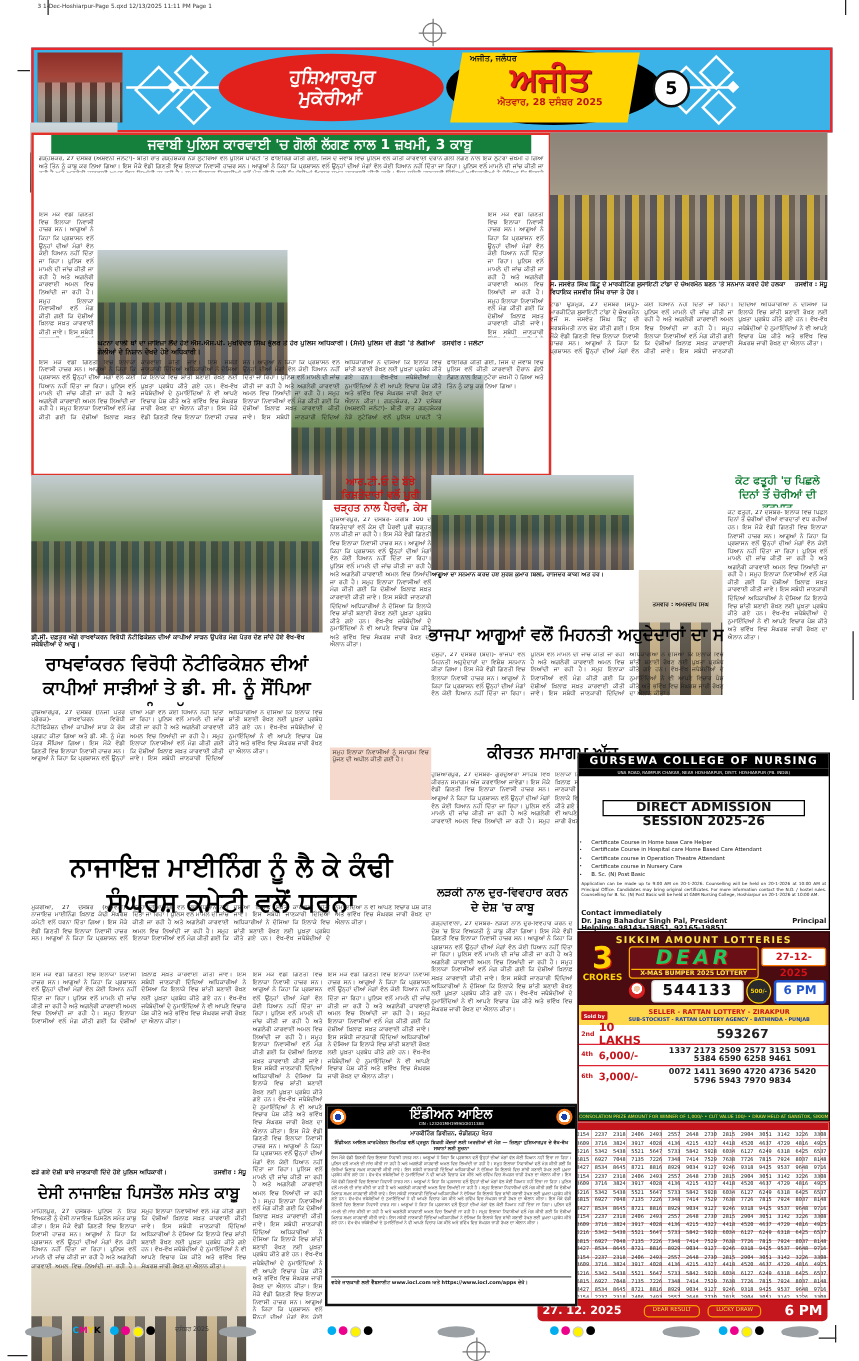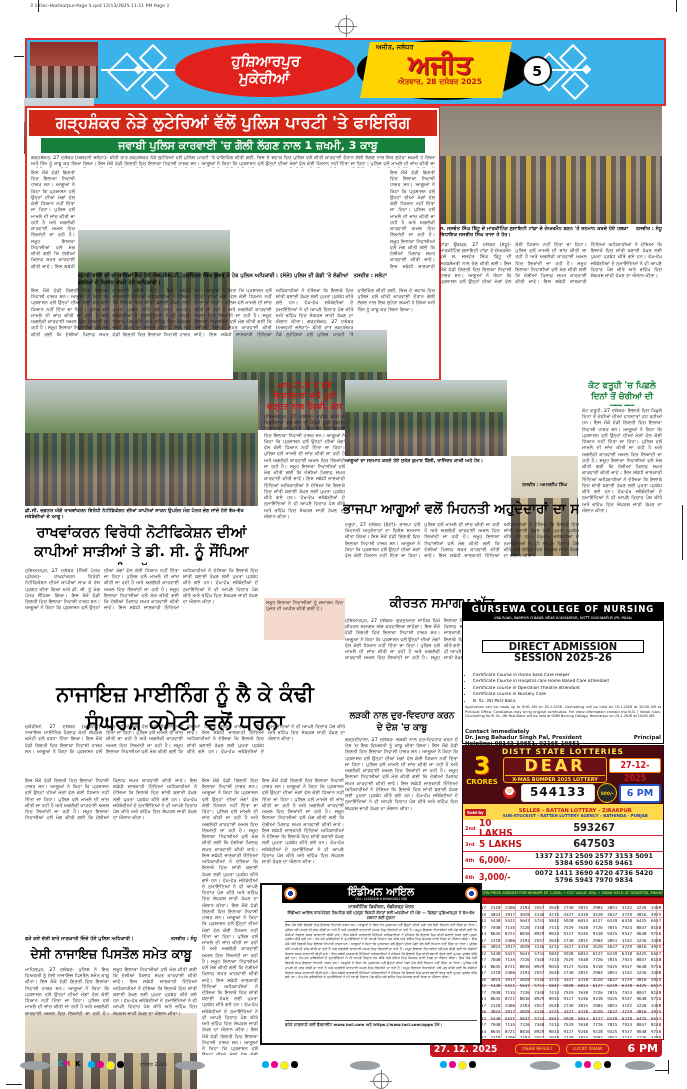--- a/index.html
+++ b/index.html
@@ -76,21 +76,20 @@
       <div style="transform:skewX(10deg);padding:1px 4px 0 10px;">
         <div style="font-size:6.5px;font-weight:bold;color:#111;">ਅਜੀਤ, ਜਲੰਧਰ</div>
         <div style="font-size:26px;font-weight:bold;color:#e0181c;text-align:center;line-height:1.0;text-shadow:1px 1px 0 #7a0e0c;">ਅਜੀਤ</div>
         <div style="font-size:7.5px;font-weight:bold;color:#c01212;text-align:center;">ਐਤਵਾਰ, 28 ਦਸੰਬਰ 2025</div>
       </div>
     </div>
     <div class="abs" style="left:495px;top:16px;width:26px;height:26px;background:#fff;border:2.5px solid #111;border-radius:50%;display:flex;align-items:center;justify-content:center;font-weight:bold;font-size:14px;color:#000;">5</div>
   </div>
 
   <div class="abs" style="left:25px;top:106px;width:412px;height:271px;border:2px solid #e03229;background:#fff;">
-    <div class="redbar" style="margin:2px;height:26px;line-height:26px;font-size:16.5px;white-space:nowrap;overflow:hidden;">ਗੜ੍ਹਸ਼ੰਕਰ ਨੇੜੇ ਲੁਟੇਰਿਆਂ ਵੱਲੋਂ ਪੁਲਿਸ ਪਾਰਟੀ 'ਤੇ ਫਾਇਰਿੰਗ</div>
     <div class="greenbar" style="margin:0 14px;height:15px;line-height:15px;font-size:11px;white-space:nowrap;overflow:hidden;padding-left:30px;">ਜਵਾਬੀ ਪੁਲਿਸ ਕਾਰਵਾਈ 'ਚ ਗੋਲੀ ਲੱਗਣ ਨਾਲ 1 ਜ਼ਖਮੀ, 3 ਕਾਬੂ</div>
     <div class="tiny" style="margin:2px 4px 0 4px;height:13px;"><span>ਗੜ੍ਹਸ਼ੰਕਰ, 27 ਦਸੰਬਰ (ਅਸ਼ਵਨੀ ਜਲੋਟਾ)- ਬੀਤੀ ਰਾਤ ਗੜ੍ਹਸ਼ੰਕਰ ਨੇੜੇ ਲੁਟੇਰਿਆਂ ਵਲੋਂ ਪੁਲਿਸ ਪਾਰਟੀ 'ਤੇ ਫਾਇਰਿੰਗ ਕੀਤੀ ਗਈ, ਜਿਸ ਦੇ ਜਵਾਬ ਵਿਚ ਪੁਲਿਸ ਵਲੋਂ ਕੀਤੀ ਕਾਰਵਾਈ ਦੌਰਾਨ ਗੋਲੀ ਲੱਗਣ ਨਾਲ ਇਕ ਲੁਟੇਰਾ ਜ਼ਖਮੀ ਹੋ ਗਿਆ ਅਤੇ ਤਿੰਨ ਨੂੰ ਕਾਬੂ ਕਰ ਲਿਆ ਗਿਆ।</span> <span>ਇਸ ਮੌਕੇ ਵੱਡੀ ਗਿਣਤੀ ਵਿਚ ਇਲਾਕਾ ਨਿਵਾਸੀ ਹਾਜ਼ਰ ਸਨ। ਆਗੂਆਂ ਨੇ ਕਿਹਾ ਕਿ ਪ੍ਰਸ਼ਾਸਨ ਵਲੋਂ ਉਨ੍ਹਾਂ ਦੀਆਂ ਮੰਗਾਂ ਵੱਲ ਕੋਈ ਧਿਆਨ ਨਹੀਂ ਦਿੱਤਾ ਜਾ ਰਿਹਾ। ਪੁਲਿਸ ਵਲੋਂ ਮਾਮਲੇ ਦੀ ਜਾਂਚ ਕੀਤੀ ਜਾ ਰਹੀ ਹੈ ਅਤੇ ਅਗਲੇਰੀ ਕਾਰਵਾਈ ਅਮਲ ਵਿਚ ਲਿਆਂਦੀ ਜਾ ਰਹੀ ਹੈ। ਸਮੂਹ ਇਲਾਕਾ ਨਿਵਾਸੀਆਂ ਵਲੋਂ ਮੰਗ ਕੀਤੀ ਗਈ ਕਿ ਦੋਸ਼ੀਆਂ ਖ਼ਿਲਾਫ਼ ਸਖ਼ਤ ਕਾਰਵਾਈ ਕੀਤੀ ਜਾਵੇ। ਇਸ ਸਬੰਧੀ ਜਾਣਕਾਰੀ ਦਿੰਦਿਆਂ ਅਧਿਕਾਰੀਆਂ ਨੇ ਦੱਸਿਆ ਕਿ ਇਲਾਕੇ ਵਿਚ ਸ਼ਾਂਤੀ ਬਣਾਈ ਰੱਖਣ ਲਈ ਪੁਖ਼ਤਾ ਪ੍ਰਬੰਧ ਕੀਤੇ ਗਏ ਹਨ। ਵੱਖ-ਵੱਖ ਜਥੇਬੰਦੀਆਂ ਦੇ ਨੁਮਾਇੰਦਿਆਂ ਨੇ ਵੀ ਆਪਣੇ ਵਿਚਾਰ ਪੇਸ਼ ਕੀਤੇ ਅਤੇ ਭਵਿੱਖ ਵਿਚ ਸੰਘਰਸ਼ ਜਾਰੀ ਰੱਖਣ ਦਾ ਐਲਾਨ ਕੀਤਾ।</span></div>
     <div class="abs" style="left:4px;top:62px;width:44px;height:100px;">
         <div class="tiny" style="height:100px;">ਇਸ ਮੌਕੇ ਵੱਡੀ ਗਿਣਤੀ ਵਿਚ ਇਲਾਕਾ ਨਿਵਾਸੀ ਹਾਜ਼ਰ ਸਨ। ਆਗੂਆਂ ਨੇ ਕਿਹਾ ਕਿ ਪ੍ਰਸ਼ਾਸਨ ਵਲੋਂ ਉਨ੍ਹਾਂ ਦੀਆਂ ਮੰਗਾਂ ਵੱਲ ਕੋਈ ਧਿਆਨ ਨਹੀਂ ਦਿੱਤਾ ਜਾ ਰਿਹਾ। ਪੁਲਿਸ ਵਲੋਂ ਮਾਮਲੇ ਦੀ ਜਾਂਚ ਕੀਤੀ ਜਾ ਰਹੀ ਹੈ ਅਤੇ ਅਗਲੇਰੀ ਕਾਰਵਾਈ ਅਮਲ ਵਿਚ ਲਿਆਂਦੀ ਜਾ ਰਹੀ ਹੈ। ਸਮੂਹ ਇਲਾਕਾ ਨਿਵਾਸੀਆਂ ਵਲੋਂ ਮੰਗ ਕੀਤੀ ਗਈ ਕਿ ਦੋਸ਼ੀਆਂ ਖ਼ਿਲਾਫ਼ ਸਖ਼ਤ ਕਾਰਵਾਈ ਕੀਤੀ ਜਾਵੇ। ਇਸ ਸਬੰਧੀ ਜਾਣਕਾਰੀ ਦਿੰਦਿਆਂ ਅਧਿਕਾਰੀਆਂ ਨੇ ਦੱਸਿਆ ਕਿ ਇਲਾਕੇ ਵਿਚ ਸ਼ਾਂਤੀ ਬਣਾਈ ਰੱਖਣ ਲਈ ਪੁਖ਼ਤਾ ਪ੍ਰਬੰਧ ਕੀਤੇ ਗਏ ਹਨ। ਵੱਖ-ਵੱਖ ਜਥੇਬੰਦੀਆਂ ਦੇ ਨੁਮਾਇੰਦਿਆਂ ਨੇ ਵੀ ਆਪਣੇ ਵਿਚਾਰ ਪੇਸ਼ ਕੀਤੇ ਅਤੇ ਭਵਿੱਖ ਵਿਚ ਸੰਘਰਸ਼ ਜਾਰੀ ਰੱਖਣ ਦਾ ਐਲਾਨ ਕੀਤਾ।</div>
       </div>
     <div class="abs ph" style="left:51px;top:62px;width:152px;height:100px;"></div>
     <div class="abs ph" style="left:206px;top:62px;width:154px;height:100px;"></div>
     <div class="abs" style="left:363px;top:62px;width:45px;height:100px;">
         <div class="tiny" style="height:100px;">ਇਸ ਮੌਕੇ ਵੱਡੀ ਗਿਣਤੀ ਵਿਚ ਇਲਾਕਾ ਨਿਵਾਸੀ ਹਾਜ਼ਰ ਸਨ। ਆਗੂਆਂ ਨੇ ਕਿਹਾ ਕਿ ਪ੍ਰਸ਼ਾਸਨ ਵਲੋਂ ਉਨ੍ਹਾਂ ਦੀਆਂ ਮੰਗਾਂ ਵੱਲ ਕੋਈ ਧਿਆਨ ਨਹੀਂ ਦਿੱਤਾ ਜਾ ਰਿਹਾ। ਪੁਲਿਸ ਵਲੋਂ ਮਾਮਲੇ ਦੀ ਜਾਂਚ ਕੀਤੀ ਜਾ ਰਹੀ ਹੈ ਅਤੇ ਅਗਲੇਰੀ ਕਾਰਵਾਈ ਅਮਲ ਵਿਚ ਲਿਆਂਦੀ ਜਾ ਰਹੀ ਹੈ। ਸਮੂਹ ਇਲਾਕਾ ਨਿਵਾਸੀਆਂ ਵਲੋਂ ਮੰਗ ਕੀਤੀ ਗਈ ਕਿ ਦੋਸ਼ੀਆਂ ਖ਼ਿਲਾਫ਼ ਸਖ਼ਤ ਕਾਰਵਾਈ ਕੀਤੀ ਜਾਵੇ। ਇਸ ਸਬੰਧੀ ਜਾਣਕਾਰੀ ਦਿੰਦਿਆਂ ਅਧਿਕਾਰੀਆਂ ਨੇ ਦੱਸਿਆ ਕਿ ਇਲਾਕੇ ਵਿਚ ਸ਼ਾਂਤੀ ਬਣਾਈ ਰੱਖਣ ਲਈ ਪੁਖ਼ਤਾ ਪ੍ਰਬੰਧ ਕੀਤੇ ਗਏ ਹਨ। ਵੱਖ-ਵੱਖ ਜਥੇਬੰਦੀਆਂ ਦੇ ਨੁਮਾਇੰਦਿਆਂ ਨੇ ਵੀ ਆਪਣੇ ਵਿਚਾਰ ਪੇਸ਼ ਕੀਤੇ ਅਤੇ ਭਵਿੱਖ ਵਿਚ ਸੰਘਰਸ਼ ਜਾਰੀ ਰੱਖਣ ਦਾ ਐਲਾਨ ਕੀਤਾ।</div>
       </div>
@@ -161,52 +160,47 @@
     <div style="font-size:3.4px;line-height:1.35;text-align:justify;margin:0 2px;height:22px;overflow:hidden;color:#222;">Application can be made up to 9:00 AM on 20-1-2026. Counselling will be held on 20-1-2026 at 10:00 AM at Principal Office. Candidates may bring original certificates. For more information contact the N.O. / hostel rules. Counselling for B. Sc. (N) Post Basic will be held at GNM Nursing College, Hoshiarpur on 20-1-2026 at 10:00 AM.</div>
     <div style="font-weight:bold;font-size:5.5px;margin:1px 2px 0;">Contact immediately</div>
     <div style="display:flex;justify-content:space-between;font-weight:bold;font-size:5.5px;margin:0 2px;">
       <span>Dr. Jang Bahadur Singh Pal, President</span>
       <span>Principal</span>
     </div>
     <div style="font-weight:bold;font-size:5.5px;margin:0 2px;">Helpline: 98143-19851, 92165-19851</div>
   </div>
 
   <div class="abs" style="left:462px;top:745px;width:200px;height:150px;background:#4a0b11;border:1px solid #2a0608;overflow:hidden;">
-    <div style="color:#ffe54d;font-weight:bold;font-size:7.5px;letter-spacing:1px;text-align:center;margin-top:1px;">DISTT STATE LOTTERIES</div>
+    <div style="color:#ffe54d;font-weight:bold;font-size:7.5px;letter-spacing:1px;text-align:center;margin-top:1px;">SIKKIM AMOUNT LOTTERIES</div>
     <div class="abs" style="left:2px;top:10px;width:34px;text-align:center;">
       <div style="font-size:24px;font-weight:bold;color:#ffd400;line-height:0.9;text-shadow:1px 1px 0 #d21;">3</div>
       <div style="font-size:7px;font-weight:bold;color:#ffd400;">CRORES</div>
     </div>
     <div class="abs" style="left:40px;top:11px;width:100px;text-align:center;background:#6b0f16;border:1px solid #ffae00;border-radius:3px;padding:0 1px;">
-      <div style="font-size:16px;font-weight:bold;color:#fde047;letter-spacing:3px;line-height:1.05;text-shadow:1px 1px 0 #c11;">DEAR</div>
+      <div style="font-size:16px;font-weight:bold;color:#22c55e;letter-spacing:3px;line-height:1.05;text-shadow:1px 1px 0 #c11;font-style:italic;">DEAR</div>
       <div style="font-size:5px;font-weight:bold;color:#ffe54d;border-top:1px solid #ffae00;">X-MAS BUMPER 2025 LOTTERY</div>
     </div>
     <div class="abs" style="left:146px;top:12px;width:50px;height:13px;background:#fff;border:1.5px solid #ff7a00;border-radius:2px;color:#d21218;font-weight:bold;font-size:8px;text-align:center;line-height:13px;">27-12-2025</div>
     <div class="abs santa" style="left:40px;top:40px;"></div>
     <div class="abs" style="left:58px;top:38px;width:72px;height:16px;background:#fff;border-radius:3px;border:1.5px solid #ddd;color:#111;font-weight:bold;font-size:12px;text-align:center;line-height:15px;letter-spacing:1px;">544133</div>
     <div class="abs" style="left:134px;top:37px;width:18px;height:18px;border-radius:50%;background:#2a2a2a;border:1.5px solid #ffd400;color:#ffd400;font-weight:bold;font-size:4.6px;display:flex;align-items:center;justify-content:center;">500/-</div>
     <div class="abs" style="left:156px;top:38px;width:38px;height:15px;background:#fff;border:2px solid #2255cc;border-radius:3px;color:#2255cc;font-weight:bold;font-size:9.5px;text-align:center;line-height:14px;">6 PM</div>
     <div class="abs" style="left:0;top:58px;width:200px;height:16px;background:#ffd84d;display:flex;align-items:center;">
       <span style="background:#c4161c;color:#fff;font-size:4px;font-weight:bold;padding:1px 2px;margin:0 2px;border-radius:1px;">Sold by</span>
       <span style="flex:1;text-align:center;">
         <span style="display:block;color:#c4161c;font-weight:bold;font-size:5.2px;">SELLER - RATTAN LOTTERY - ZIRAKPUR</span>
         <span style="display:block;color:#1a3fae;font-weight:bold;font-size:4px;">SUB-STOCKIST - RATTAN LOTTERY AGENCY - BATHINDA - PUNJAB</span>
       </span>
     </div>
     <div class="abs" style="left:0;top:74px;width:200px;height:70px;background:#fff;">
       <div class="prow" style="height:13px;">
         <span class="lotlabel" style="font-size:5px;width:14px;">2nd</span>
         <span class="lotlabel" style="font-size:9px;width:48px;">10 LAKHS</span>
         <span class="pnum" style="font-size:10px;">593267</span>
       </div>
-      <div class="prow" style="height:13px;">
-        <span class="lotlabel" style="font-size:5px;width:14px;">3rd</span>
-        <span class="lotlabel" style="font-size:9px;width:48px;">5 LAKHS</span>
-        <span class="pnum" style="font-size:10px;">647503</span>
-      </div>
       <div class="prow" style="height:14px;">
         <span class="lotlabel" style="font-size:5px;width:14px;">4th</span>
         <span class="lotlabel" style="font-size:8px;width:48px;">6,000/-</span>
         <span class="pnum" style="font-size:6.4px;line-height:1.1;white-space:normal;">1337  2173  2509  2577  3153   5091  5384  6590  6258  9461</span>
       </div>
       <div class="prow" style="height:14px;border-bottom:none;">
         <span class="lotlabel" style="font-size:5px;width:14px;">6th</span>
         <span class="lotlabel" style="font-size:8px;width:48px;">3,000/-</span>
         <span class="pnum" style="font-size:6.4px;line-height:1.1;white-space:normal;">0072  1411  3690  4720  4736   5420  5796  5943  7970  9834</span>
       </div>
@@ -223,21 +217,21 @@
   </div>
   <div class="abs" style="left:430px;top:1040px;width:232px;height:17px;background:#c4161c;display:flex;align-items:center;border-radius:0 0 4px 4px;">
     <span style="color:#fff;font-weight:bold;font-size:9px;margin-left:4px;">27. 12. 2025</span>
     <span style="flex:1;display:flex;justify-content:center;gap:6px;">
       <span style="border:1px solid #ff9d00;color:#ffd84d;font-size:4.5px;padding:0 6px;border-radius:4px;line-height:8px;">DEAR RESULT</span>
       <span style="border:1px solid #ff9d00;color:#ffd84d;font-size:4.5px;padding:0 6px;border-radius:4px;line-height:8px;">LUCKY DRAW</span>
     </span>
     <span style="color:#fff;font-weight:bold;font-size:11px;margin-right:4px;">6 PM</span>
   </div>
 
-  <div class="abs" style="left:260px;top:883px;width:198px;height:158px;border:2px solid #111;background:#fff;padding-left:20px;">
+  <div class="abs" style="left:260px;top:883px;width:198px;height:158px;border:2px solid #111;background:#fff;">
     <div style="background:#000;height:18px;position:relative;color:#fff;text-align:center;">
       <span class="abs" style="left:2px;top:2px;width:13px;height:13px;border-radius:50%;background:radial-gradient(circle,#1a3fae 0 2.5px,#fff 2.5px 4.5px,#f47a20 4.5px 6.5px);"></span>
       <span class="abs" style="right:2px;top:2px;width:13px;height:13px;border-radius:50%;background:radial-gradient(circle,#1a3fae 0 2.5px,#fff 2.5px 4.5px,#f47a20 4.5px 6.5px);"></span>
       <div style="font-weight:bold;font-size:10.5px;line-height:12px;">ਇੰਡੀਅਨ ਆਇਲ</div>
       <div style="font-size:3.2px;line-height:4px;">CIN : L23201MH1959GOI011388</div>
     </div>
     <div style="text-align:center;font-weight:bold;font-size:4.6px;margin-top:1px;">ਮਾਰਕੀਟਿੰਗ ਡਿਵੀਜ਼ਨ, ਚੰਡੀਗੜ੍ਹ ਖੇਤਰ</div>
     <div style="text-align:center;font-weight:bold;font-size:4px;margin:1px 3px;border-bottom:1px solid #555;padding-bottom:1px;">ਇੰਡੀਅਨ ਆਇਲ ਕਾਰਪੋਰੇਸ਼ਨ ਲਿਮਟਿਡ ਵਲੋਂ ਪ੍ਰਚੂਨ ਬਿਕਰੀ ਕੇਂਦਰਾਂ ਲਈ ਅਰਜ਼ੀਆਂ ਦੀ ਮੰਗ — ਜ਼ਿਲ੍ਹਾ ਹੁਸ਼ਿਆਰਪੁਰ ਦੇ ਵੱਖ-ਵੱਖ ਸਥਾਨਾਂ ਲਈ ਸੂਚਨਾ</div>
     <div style="font-size:3.4px;line-height:1.4;text-align:justify;margin:1px 3px;height:96px;overflow:hidden;color:#222;">
       <span>ਇਸ ਮੌਕੇ ਵੱਡੀ ਗਿਣਤੀ ਵਿਚ ਇਲਾਕਾ ਨਿਵਾਸੀ ਹਾਜ਼ਰ ਸਨ। ਆਗੂਆਂ ਨੇ ਕਿਹਾ ਕਿ ਪ੍ਰਸ਼ਾਸਨ ਵਲੋਂ ਉਨ੍ਹਾਂ ਦੀਆਂ ਮੰਗਾਂ ਵੱਲ ਕੋਈ ਧਿਆਨ ਨਹੀਂ ਦਿੱਤਾ ਜਾ ਰਿਹਾ। ਪੁਲਿਸ ਵਲੋਂ ਮਾਮਲੇ ਦੀ ਜਾਂਚ ਕੀਤੀ ਜਾ ਰਹੀ ਹੈ ਅਤੇ ਅਗਲੇਰੀ ਕਾਰਵਾਈ ਅਮਲ ਵਿਚ ਲਿਆਂਦੀ ਜਾ ਰਹੀ ਹੈ। ਸਮੂਹ ਇਲਾਕਾ ਨਿਵਾਸੀਆਂ ਵਲੋਂ ਮੰਗ ਕੀਤੀ ਗਈ ਕਿ ਦੋਸ਼ੀਆਂ ਖ਼ਿਲਾਫ਼ ਸਖ਼ਤ ਕਾਰਵਾਈ ਕੀਤੀ ਜਾਵੇ। ਇਸ ਸਬੰਧੀ ਜਾਣਕਾਰੀ ਦਿੰਦਿਆਂ ਅਧਿਕਾਰੀਆਂ ਨੇ ਦੱਸਿਆ ਕਿ ਇਲਾਕੇ ਵਿਚ ਸ਼ਾਂਤੀ ਬਣਾਈ ਰੱਖਣ ਲਈ ਪੁਖ਼ਤਾ ਪ੍ਰਬੰਧ ਕੀਤੇ ਗਏ ਹਨ। ਵੱਖ-ਵੱਖ ਜਥੇਬੰਦੀਆਂ ਦੇ ਨੁਮਾਇੰਦਿਆਂ ਨੇ ਵੀ ਆਪਣੇ ਵਿਚਾਰ ਪੇਸ਼ ਕੀਤੇ ਅਤੇ ਭਵਿੱਖ ਵਿਚ ਸੰਘਰਸ਼ ਜਾਰੀ ਰੱਖਣ ਦਾ ਐਲਾਨ ਕੀਤਾ।</span> <span>ਇਸ ਮੌਕੇ ਵੱਡੀ ਗਿਣਤੀ ਵਿਚ ਇਲਾਕਾ ਨਿਵਾਸੀ ਹਾਜ਼ਰ ਸਨ। ਆਗੂਆਂ ਨੇ ਕਿਹਾ ਕਿ ਪ੍ਰਸ਼ਾਸਨ ਵਲੋਂ ਉਨ੍ਹਾਂ ਦੀਆਂ ਮੰਗਾਂ ਵੱਲ ਕੋਈ ਧਿਆਨ ਨਹੀਂ ਦਿੱਤਾ ਜਾ ਰਿਹਾ। ਪੁਲਿਸ ਵਲੋਂ ਮਾਮਲੇ ਦੀ ਜਾਂਚ ਕੀਤੀ ਜਾ ਰਹੀ ਹੈ ਅਤੇ ਅਗਲੇਰੀ ਕਾਰਵਾਈ ਅਮਲ ਵਿਚ ਲਿਆਂਦੀ ਜਾ ਰਹੀ ਹੈ। ਸਮੂਹ ਇਲਾਕਾ ਨਿਵਾਸੀਆਂ ਵਲੋਂ ਮੰਗ ਕੀਤੀ ਗਈ ਕਿ ਦੋਸ਼ੀਆਂ ਖ਼ਿਲਾਫ਼ ਸਖ਼ਤ ਕਾਰਵਾਈ ਕੀਤੀ ਜਾਵੇ। ਇਸ ਸਬੰਧੀ ਜਾਣਕਾਰੀ ਦਿੰਦਿਆਂ ਅਧਿਕਾਰੀਆਂ ਨੇ ਦੱਸਿਆ ਕਿ ਇਲਾਕੇ ਵਿਚ ਸ਼ਾਂਤੀ ਬਣਾਈ ਰੱਖਣ ਲਈ ਪੁਖ਼ਤਾ ਪ੍ਰਬੰਧ ਕੀਤੇ ਗਏ ਹਨ। ਵੱਖ-ਵੱਖ ਜਥੇਬੰਦੀਆਂ ਦੇ ਨੁਮਾਇੰਦਿਆਂ ਨੇ ਵੀ ਆਪਣੇ ਵਿਚਾਰ ਪੇਸ਼ ਕੀਤੇ ਅਤੇ ਭਵਿੱਖ ਵਿਚ ਸੰਘਰਸ਼ ਜਾਰੀ ਰੱਖਣ ਦਾ ਐਲਾਨ ਕੀਤਾ।</span> <span>ਇਸ ਮੌਕੇ ਵੱਡੀ ਗਿਣਤੀ ਵਿਚ ਇਲਾਕਾ ਨਿਵਾਸੀ ਹਾਜ਼ਰ ਸਨ। ਆਗੂਆਂ ਨੇ ਕਿਹਾ ਕਿ ਪ੍ਰਸ਼ਾਸਨ ਵਲੋਂ ਉਨ੍ਹਾਂ ਦੀਆਂ ਮੰਗਾਂ ਵੱਲ ਕੋਈ ਧਿਆਨ ਨਹੀਂ ਦਿੱਤਾ ਜਾ ਰਿਹਾ। ਪੁਲਿਸ ਵਲੋਂ ਮਾਮਲੇ ਦੀ ਜਾਂਚ ਕੀਤੀ ਜਾ ਰਹੀ ਹੈ ਅਤੇ ਅਗਲੇਰੀ ਕਾਰਵਾਈ ਅਮਲ ਵਿਚ ਲਿਆਂਦੀ ਜਾ ਰਹੀ ਹੈ। ਸਮੂਹ ਇਲਾਕਾ ਨਿਵਾਸੀਆਂ ਵਲੋਂ ਮੰਗ ਕੀਤੀ ਗਈ ਕਿ ਦੋਸ਼ੀਆਂ ਖ਼ਿਲਾਫ਼ ਸਖ਼ਤ ਕਾਰਵਾਈ ਕੀਤੀ ਜਾਵੇ। ਇਸ ਸਬੰਧੀ ਜਾਣਕਾਰੀ ਦਿੰਦਿਆਂ ਅਧਿਕਾਰੀਆਂ ਨੇ ਦੱਸਿਆ ਕਿ ਇਲਾਕੇ ਵਿਚ ਸ਼ਾਂਤੀ ਬਣਾਈ ਰੱਖਣ ਲਈ ਪੁਖ਼ਤਾ ਪ੍ਰਬੰਧ ਕੀਤੇ ਗਏ ਹਨ। ਵੱਖ-ਵੱਖ ਜਥੇਬੰਦੀਆਂ ਦੇ ਨੁਮਾਇੰਦਿਆਂ ਨੇ ਵੀ ਆਪਣੇ ਵਿਚਾਰ ਪੇਸ਼ ਕੀਤੇ ਅਤੇ ਭਵਿੱਖ ਵਿਚ ਸੰਘਰਸ਼ ਜਾਰੀ ਰੱਖਣ ਦਾ ਐਲਾਨ ਕੀਤਾ।</span>

